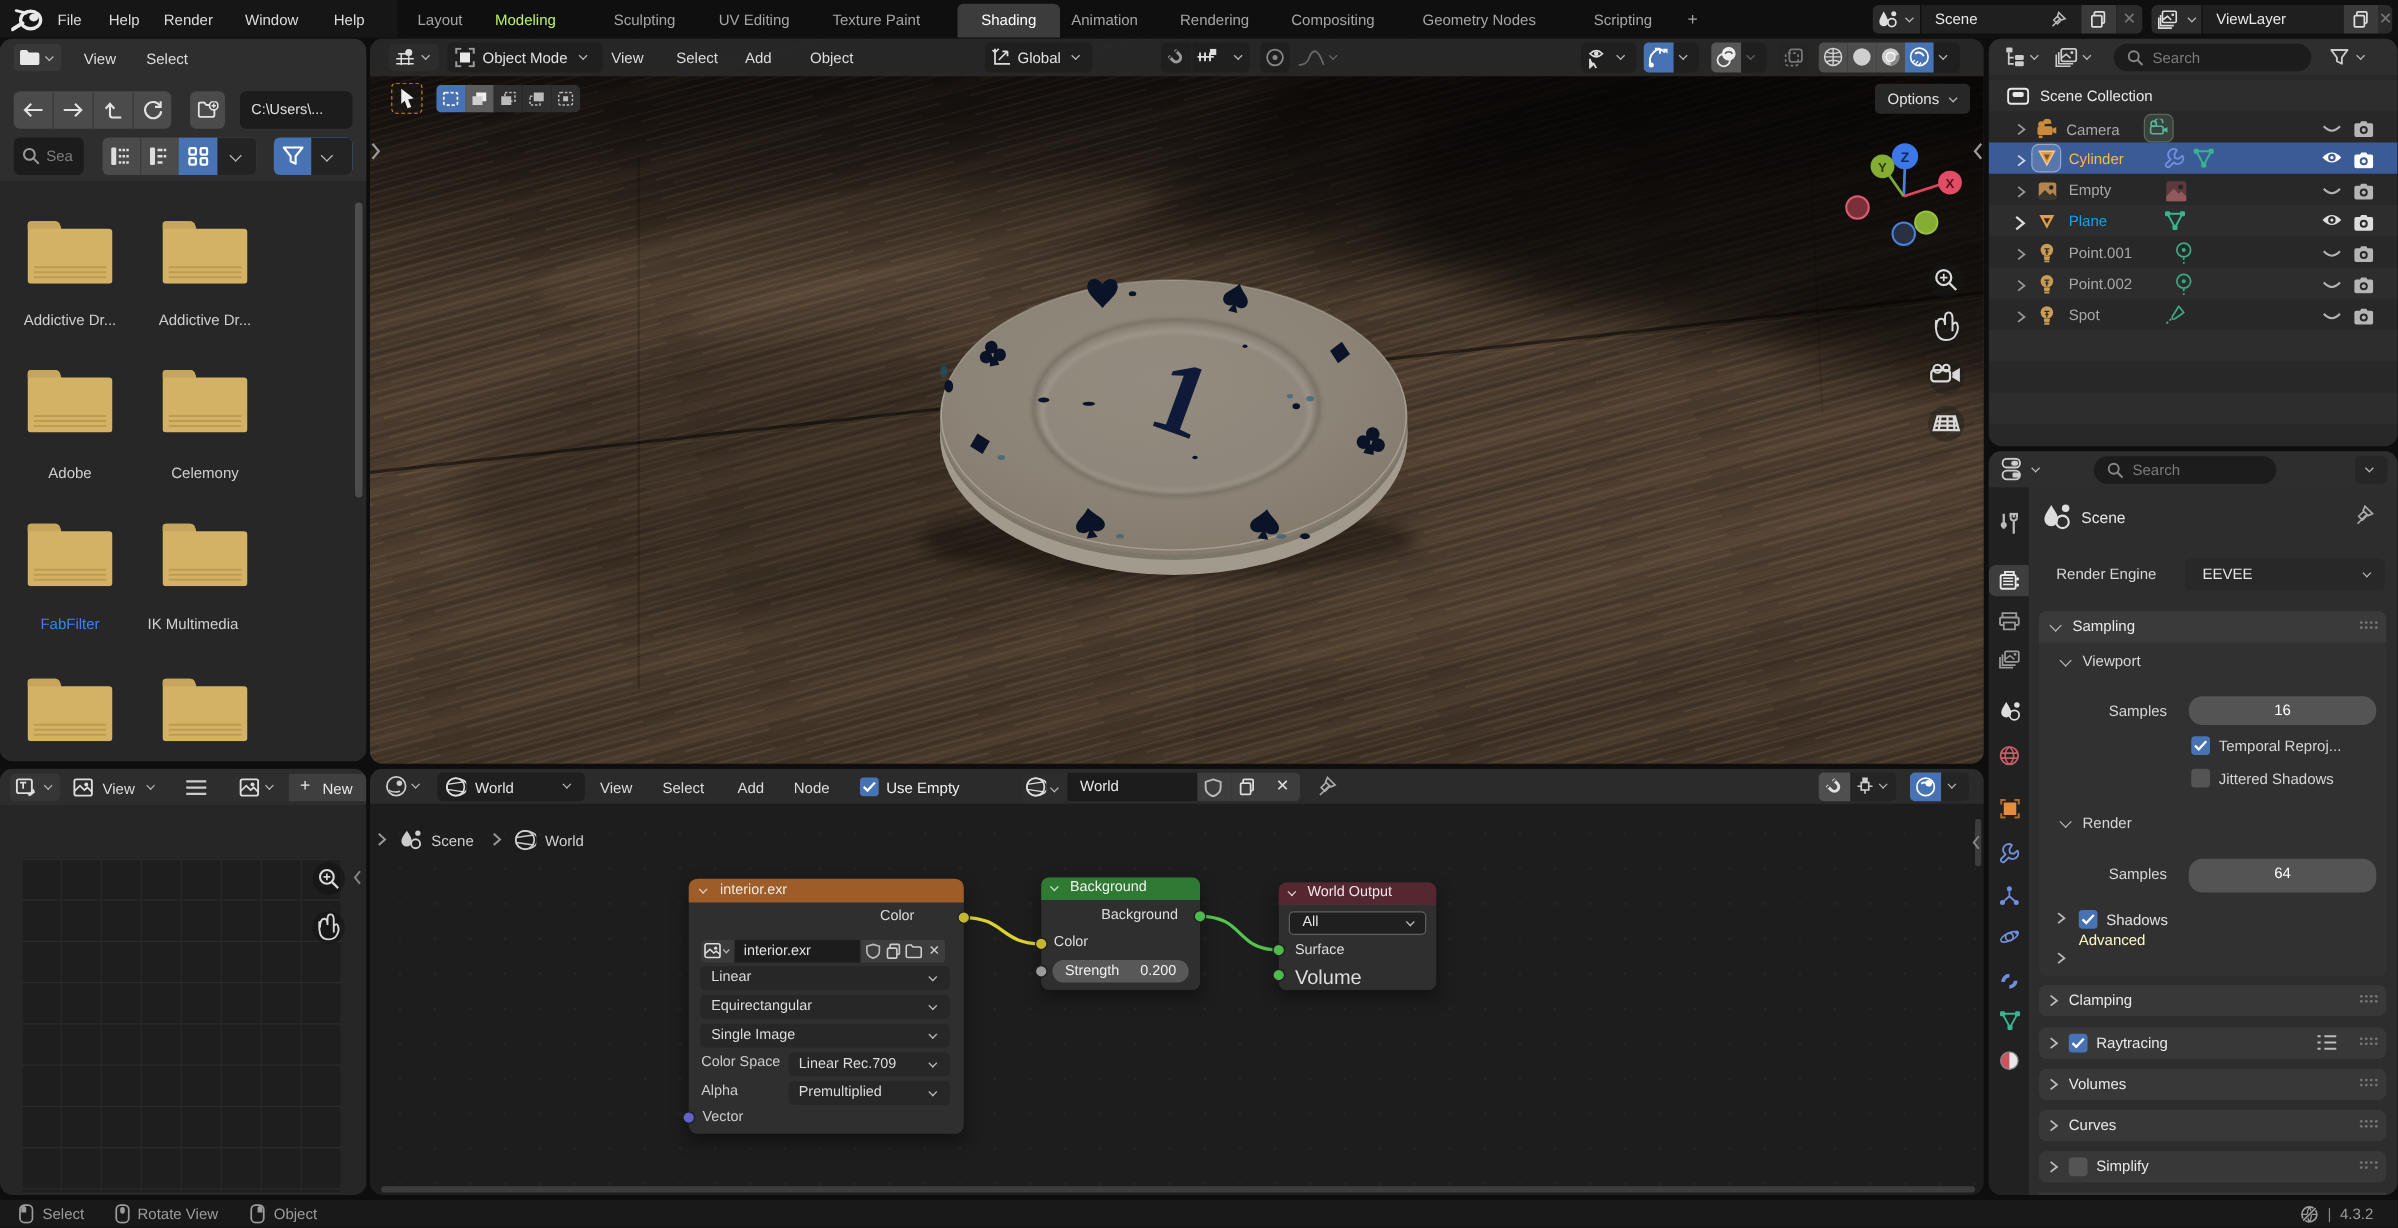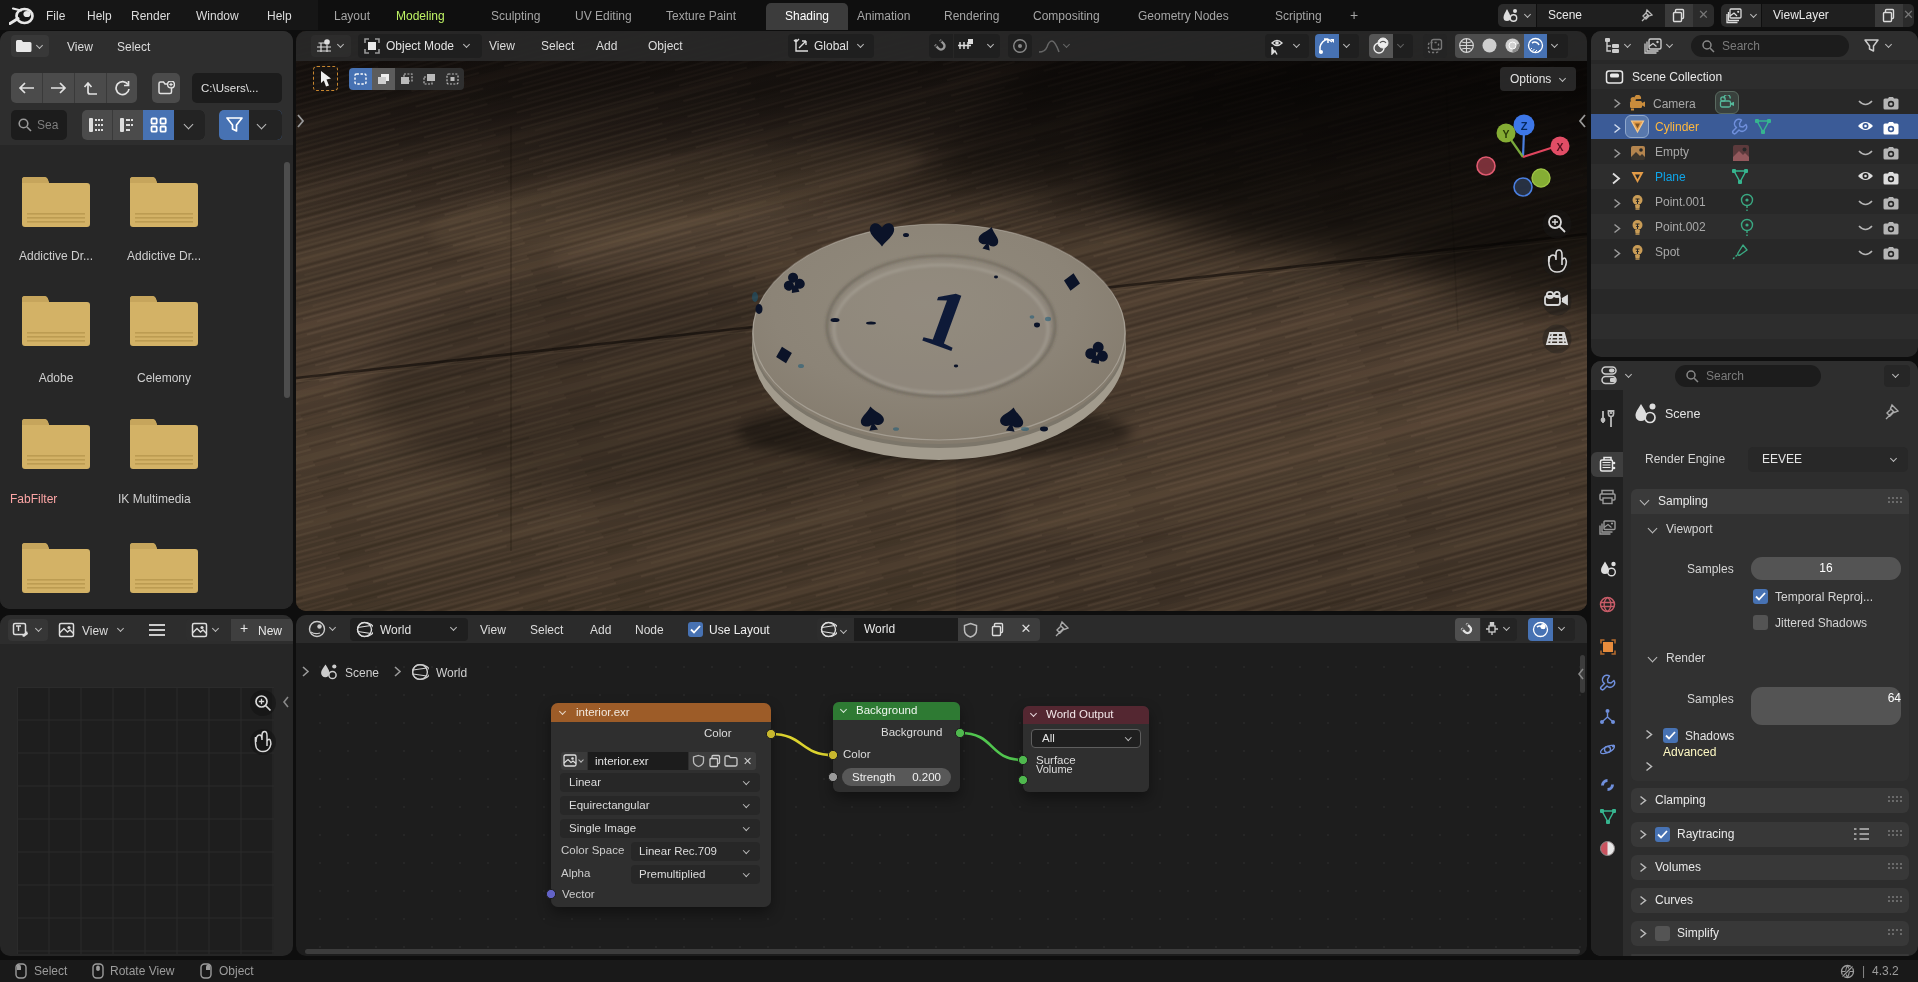--- a/index.html
+++ b/index.html
@@ -183,21 +183,21 @@
       <use href="#fold"></use>
     </svg>
  <div class="abs" style="left:10px;top:340px;width:92px;text-align:center;color:#cfcfcf">Adobe</div>
  <div class="abs" style="left:118px;top:340px;width:92px;text-align:center;color:#cfcfcf">Celemony</div>
  <svg class="abs" style="left:22px;top:383px" width="68" height="55" viewBox="0 0 68 55">
       <use href="#fold"></use>
     </svg>
  <svg class="abs" style="left:130px;top:383px" width="68" height="55" viewBox="0 0 68 55">
       <use href="#fold"></use>
     </svg>
- <div class="abs" style="left:10px;top:461px;width:92px;color:#fca5a5">FabFilter</div>
+ <div class="abs" style="left:10px;top:461px;width:92px;text-align:center;color:#3b82f6">FabFilter</div>
  <div class="abs" style="left:118px;top:461px;width:92px;text-align:left;color:#cfcfcf">IK Multimedia</div>
  <svg class="abs" style="left:22px;top:507px" width="68" height="55" viewBox="0 0 68 55">
       <use href="#fold"></use>
     </svg>
  <svg class="abs" style="left:130px;top:507px" width="68" height="55" viewBox="0 0 68 55">
       <use href="#fold"></use>
     </svg>
  <div class="abs" style="left:284px;top:131px;width:6px;height:236px;background:#4d4d4d;border-radius:3px"></div>
  <svg width="0" height="0">
       <defs>
@@ -837,21 +837,21 @@
  <div class="abs" style="left:162px;top:228px;width:15px;height:15px;background:#4772b3;border-radius:3px"></div>
  <svg class="abs" style="left:164px;top:231px" width="11" height="9" viewBox="0 0 11 9">
       <path d="M1 4.5 L4 7.5 L10 1" stroke="#fff" stroke-width="1.8" fill="none"></path>
     </svg>
  <div class="abs" style="left:184px;top:229px;color:#d5d5d5">Temporal Reproj...</div>
  <div class="abs" style="left:162px;top:254px;width:15px;height:15px;background:#545454;border-radius:3px"></div>
  <div class="abs" style="left:184px;top:255px;color:#d5d5d5">Jittered Shadows</div>
  <span class="chev abs" style="left:58px;top:293px"></span>
  <div class="abs" style="left:75px;top:290px;color:#d5d5d5">Render</div>
  <div class="abs" style="left:96px;top:331px;color:#d5d5d5">Samples</div>
- <div class="abs" style="left:160px;top:326px;width:150px;height:38px;background:#545454;border-radius:11px;text-align:right;line-height:23px;color:#fff">64</div>
+ <div class="abs" style="left:160px;top:326px;width:150px;height:27px;background:#545454;border-radius:11px;text-align:center;line-height:23px;color:#fff">64</div>
  <svg class="abs" style="left:54px;top:368px" width="8" height="11" viewBox="0 0 8 11">
       <path d="M1.5 1.5 L6.5 5.5 L1.5 9.5" stroke="#bbb" stroke-width="1.5" fill="none"></path>
     </svg>
  <div class="abs" style="left:72px;top:367px;width:15px;height:15px;background:#4772b3;border-radius:3px"></div>
  <svg class="abs" style="left:74px;top:370px" width="11" height="9" viewBox="0 0 11 9">
       <path d="M1 4.5 L4 7.5 L10 1" stroke="#fff" stroke-width="1.8" fill="none"></path>
     </svg>
  <div class="abs" style="left:94px;top:368px;color:#e2e2e2">Shadows</div>
  <svg class="abs" style="left:54px;top:400px" width="8" height="11" viewBox="0 0 8 11">
       <path d="M1.5 1.5 L6.5 5.5 L1.5 9.5" stroke="#bbb" stroke-width="1.5" fill="none"></path>
@@ -1027,21 +1027,21 @@
  <div class="abs" style="left:84px;top:8px;color:#e2e2e2">World</div>
  <span class="chev abs" style="left:155px;top:10px;width:5px;height:5px"></span>
  <div class="abs menu" style="left:184px;top:8px">View</div>
  <div class="abs menu" style="left:234px;top:8px">Select</div>
  <div class="abs menu" style="left:294px;top:8px">Add</div>
  <div class="abs menu" style="left:339px;top:8px">Node</div>
  <div class="abs" style="left:392px;top:7px;width:15px;height:15px;background:#4772b3;border-radius:3px"></div>
  <svg class="abs" style="left:394px;top:10px" width="11" height="9" viewBox="0 0 11 9">
       <path d="M1 4.5 L4 7.5 L10 1" stroke="#fff" stroke-width="1.8" fill="none"></path>
     </svg>
- <div class="abs" style="left:413px;top:8px;color:#f0f0f0">Use Layout</div>
+ <div class="abs" style="left:413px;top:8px;color:#f0f0f0">Use Empty</div>
  <div class="abs" style="left:521px;top:3px;width:223px;height:23px;border-radius:4px;overflow:hidden">
   <div class="abs" style="left:0;top:0;width:37px;height:23px;background:#2d2d2d"></div>
   <svg class="abs" style="left:3px;top:3px" width="17" height="17" viewBox="0 0 17 17">
         <circle cx="8.5" cy="8.5" r="7" fill="none" stroke="#ddd" stroke-width="1.4"></circle>
         <path d="M8.5 1.5 A7 7 0 0 0 8.5 15.5 M8.5 1.5 A9.5 7 0 0 1 8.5 15.5 M1.8 6.5 L15 4.5 M1.8 10.5 L15 12.5" stroke="#ddd" stroke-width="1.2" fill="none"></path>
       </svg>
   <span class="chev abs" style="left:24px;top:10px;width:5px;height:5px"></span>
   <div class="abs" style="left:37px;top:0;width:104px;height:23px;background:#1c1c1c;color:#e8e8e8;line-height:23px;padding-left:10px">World</div>
   <div class="abs" style="left:141px;top:0;width:27px;height:23px;background:#3d3d3d"></div>
   <svg class="abs" style="left:146px;top:4px" width="15" height="16" viewBox="0 0 15 16">
@@ -1174,21 +1174,21 @@
  <div class="abs" style="left:750px;top:93px;color:#f2e6e8;font-size:11.5px">World Output</div>
  <div class="abs" style="left:735px;top:114px;width:110px;height:19px;background:#1f1f1f;border:1px solid #5e5e5e;border-radius:4px;color:#e2e2e2;font-size:11.5px;line-height:17px;padding-left:10px">All</div>
  <span class="chev abs" style="left:830px;top:120px;width:4.5px;height:4.5px"></span>
  <svg class="abs" style="left:721px;top:139px" width="12" height="12" viewBox="0 0 12 12">
       <circle cx="6" cy="6" r="4.6" fill="#4fb84e" stroke="#1d1d1d" stroke-width="1"></circle>
     </svg>
  <div class="abs" style="left:740px;top:139px;color:#ddd;font-size:11.5px">Surface</div>
  <svg class="abs" style="left:721px;top:159px" width="12" height="12" viewBox="0 0 12 12">
       <circle cx="6" cy="6" r="4.6" fill="#4fb84e" stroke="#1d1d1d" stroke-width="1"></circle>
     </svg>
- <div class="abs" style="left:740px;top:148px;color:#ddd;font-size:11px">Volume</div>
+ <div class="abs" style="left:740px;top:159px;color:#ddd;font-size:16px">Volume</div>
 
  <div class="abs" style="left:9px;top:334px;width:1275px;height:5px;background:#3c3c3c;border-radius:2.5px"></div>
  <div class="abs" style="left:1284px;top:40px;width:5px;height:38px;background:#3c3c3c;border-radius:2.5px"></div>
  <svg class="abs" style="left:1281px;top:52px" width="8" height="14" viewBox="0 0 8 14">
       <path d="M6 2 L2 7 L6 12" stroke="#888" stroke-width="1.6" fill="none"></path>
     </svg>
 </div>
 
 <div class="abs" style="left:0;top:960px;width:1918px;height:22px;background:#191919;color:#9c9c9c">
  <svg class="abs" style="left:15px;top:3px" width="12" height="16" viewBox="0 0 12 16">

